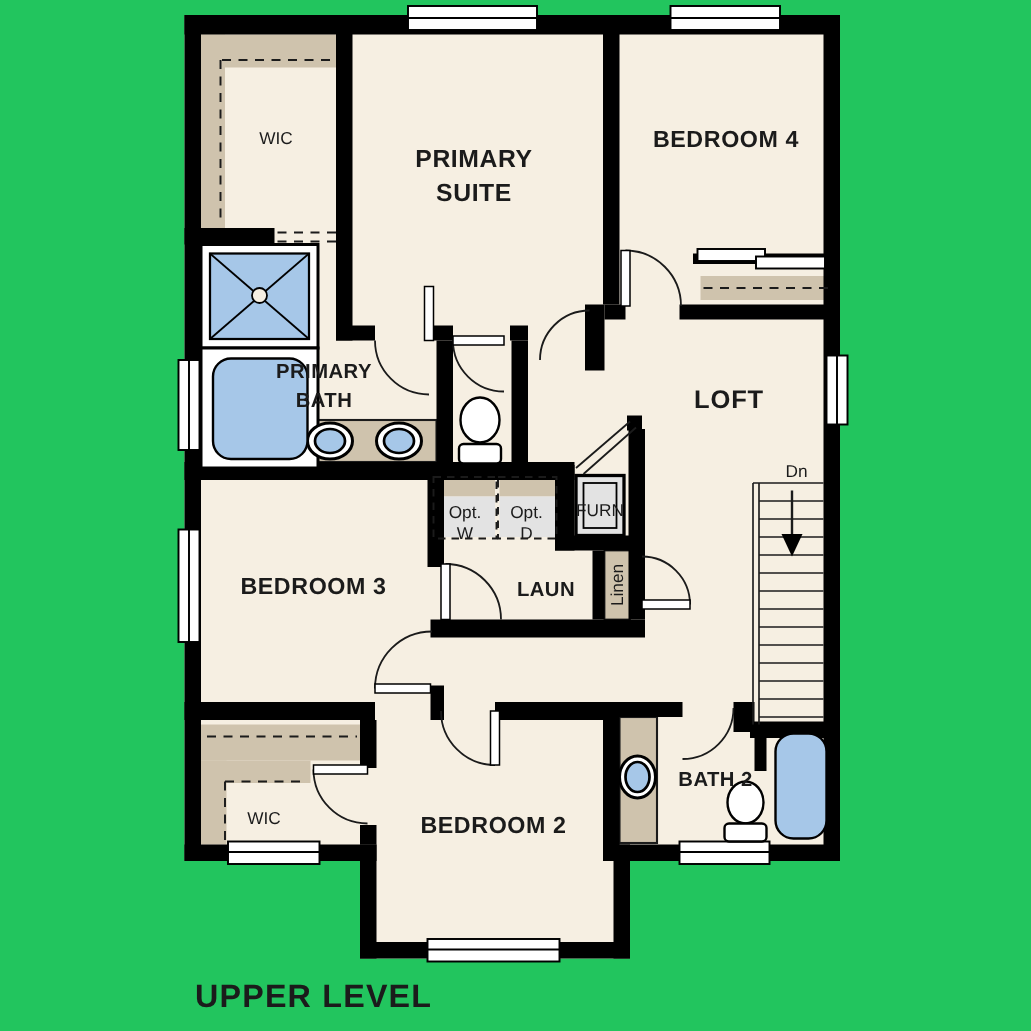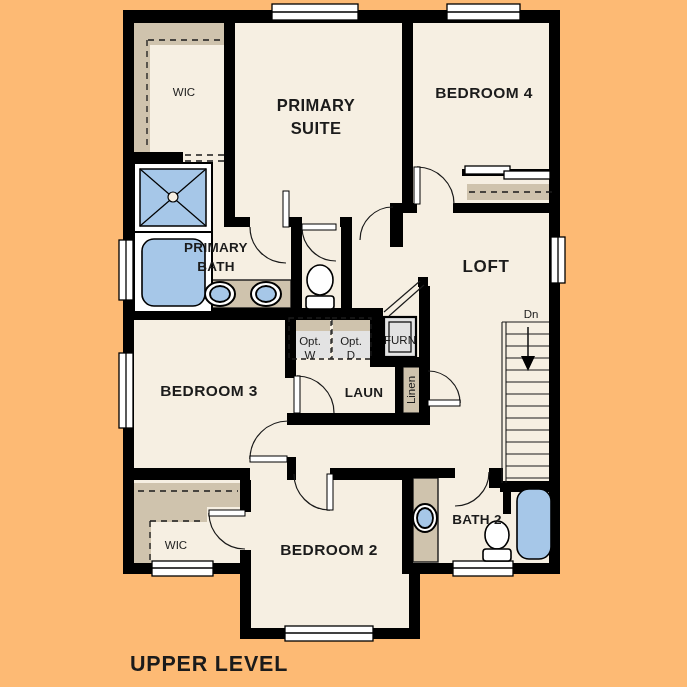--- a/index.html
+++ b/index.html
@@ -1,16 +1,16 @@
 <!DOCTYPE html>
 <html><head>
 <meta charset="utf-8">
 <style>
   html,body{margin:0;padding:0;background:#ffffff;}
-  .canvas{position:relative;width:687px;height:687px;background:#fdba74;overflow:hidden;}
+  .canvas{position:relative;width:687px;height:687px;background:#22c55e;overflow:hidden;}
   svg{display:block;}
   svg text{font-family:"Liberation Sans","DejaVu Sans",sans-serif;}
   .s11{font-size:11.5px;}
   .s13{font-size:13.5px;font-weight:bold;letter-spacing:.3px;}
   .s15{font-size:15.5px;font-weight:bold;letter-spacing:.4px;}
   .s16{font-size:16.5px;font-weight:bold;letter-spacing:.4px;}
   .s17{font-size:17px;font-weight:bold;letter-spacing:.6px;}
   .s21{font-size:21.5px;font-weight:bold;letter-spacing:.8px;}
   .mid{text-anchor:middle;}
   .dash{stroke:#1b1b1b;stroke-dasharray:6 5;fill:none;stroke-width:1.3;}

